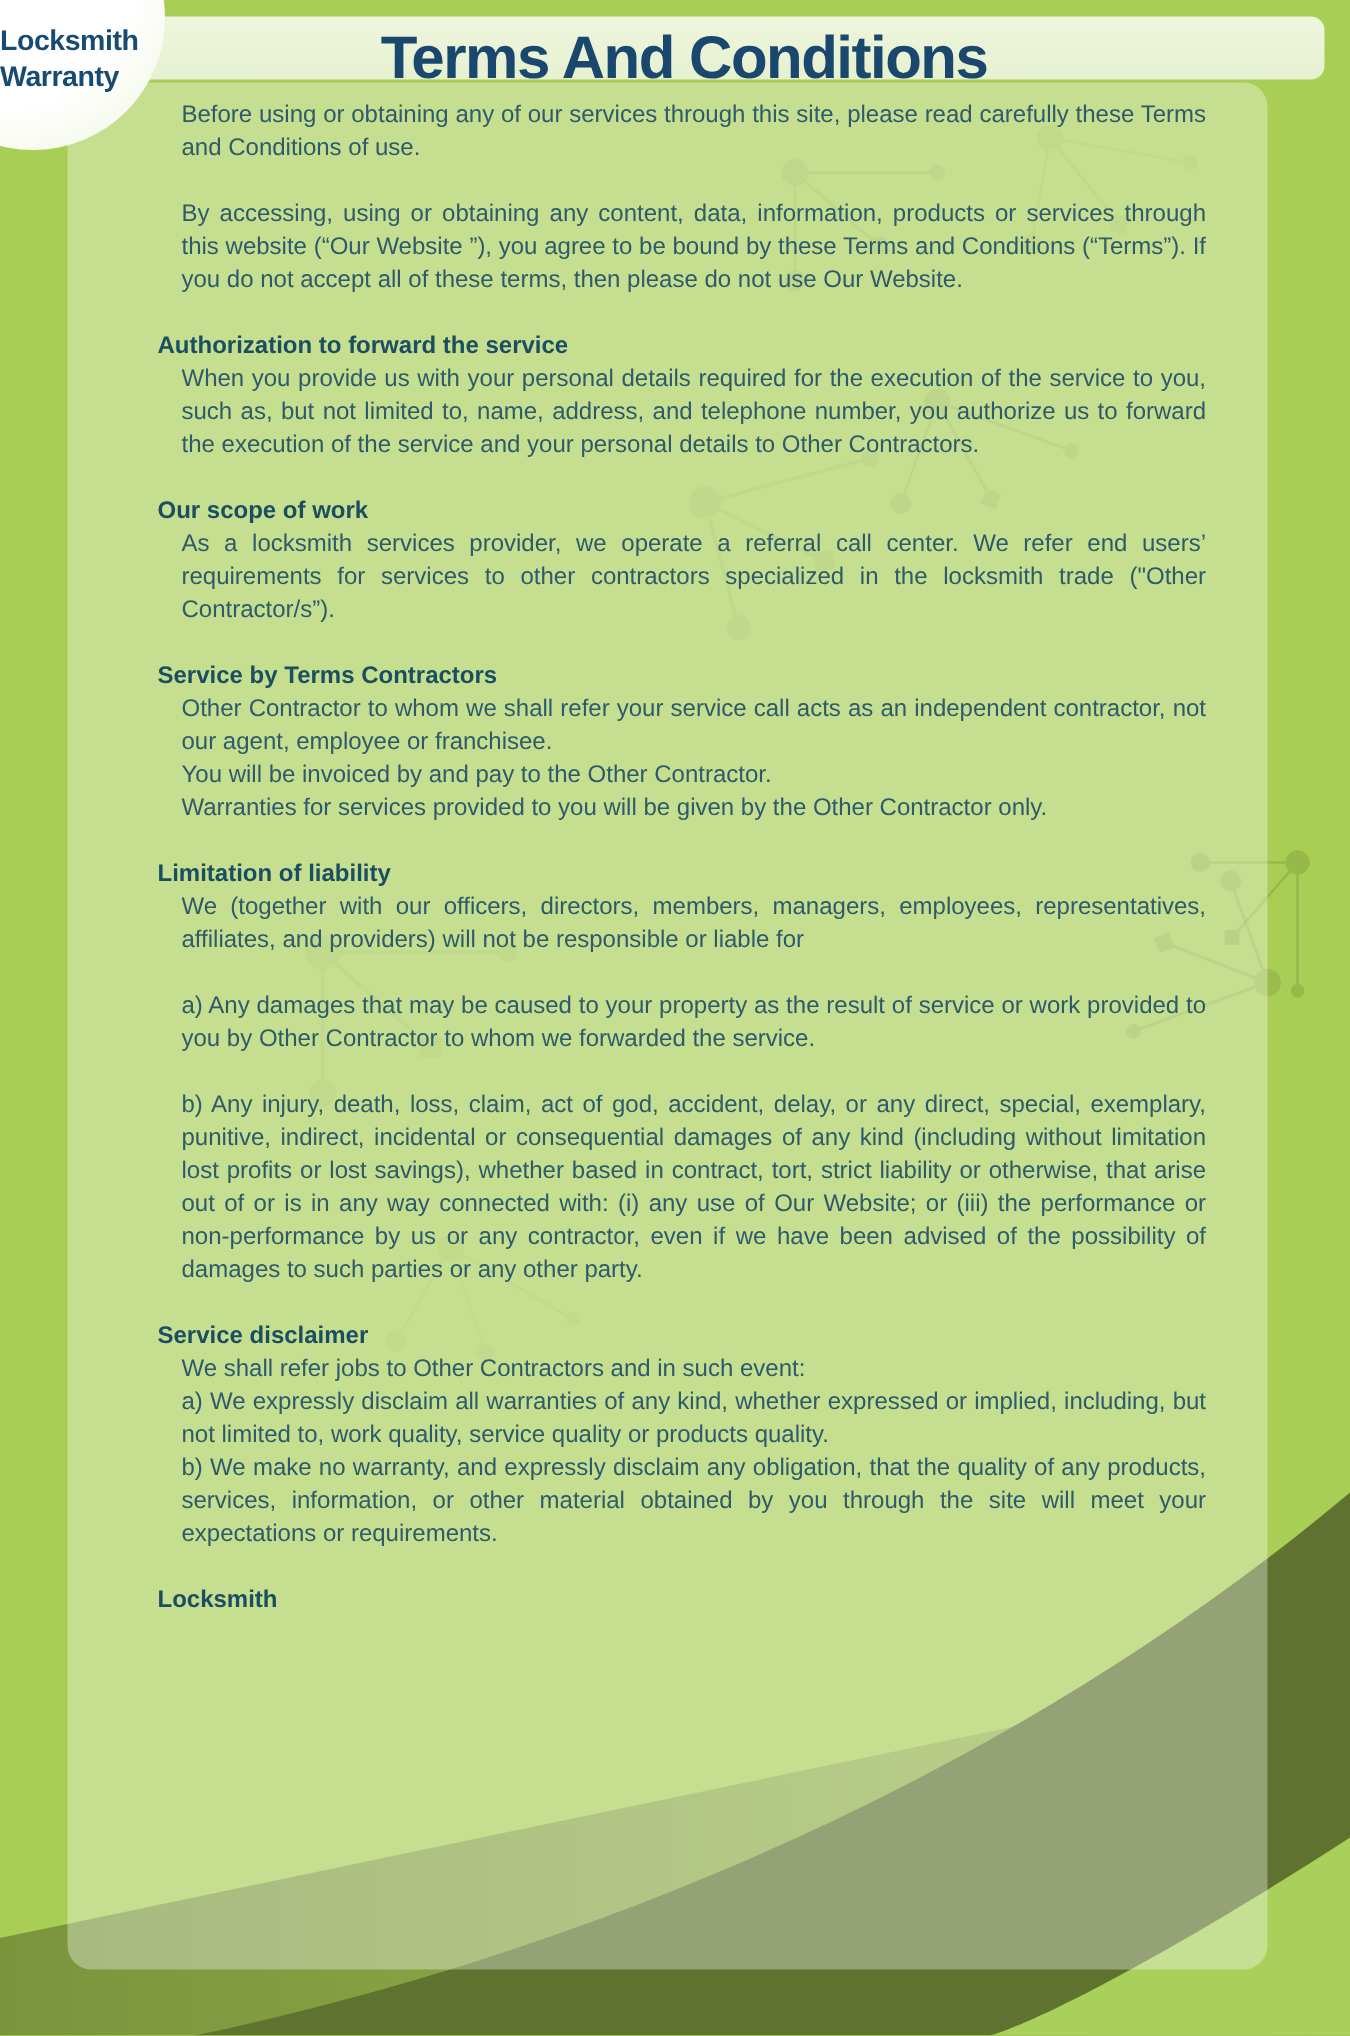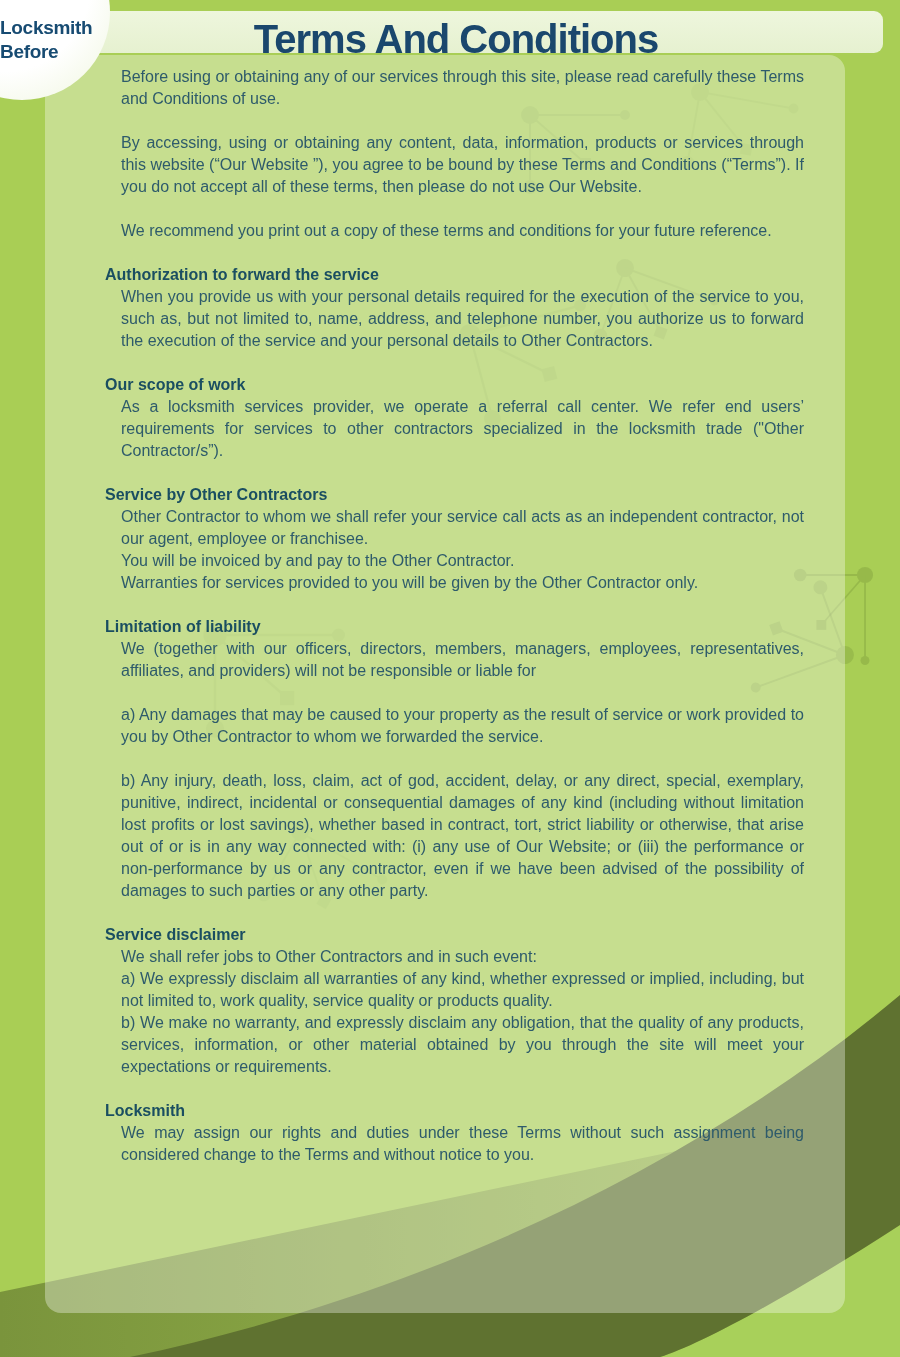--- a/index.html
+++ b/index.html
@@ -83,40 +83,39 @@
   </svg>
 
   <div class="content-panel"></div>
 
   <div class="header-strip"></div>
   <h1 class="page-title">Terms And Conditions</h1>
 
   <div class="logo-badge"></div>
   <div class="logo-text">
     <div>Locksmith</div>
-    <div>Before</div>
+    <div>Warranty</div>
   </div>
 
   <div class="content">
     <p>Before using or obtaining any of our services through this site, please read carefully these Terms and Conditions of use.</p>
     <p>By accessing, using or obtaining any content, data, information, products or services through this website (“Our Website ”), you agree to be bound by these Terms and Conditions (“Terms”). If you do not accept all of these terms, then please do not use Our Website.</p>
-    <p>We recommend you print out a copy of these terms and conditions for your future reference.</p>
 
     <section>
       <h2>Authorization to forward the service</h2>
       <p>When you provide us with your personal details required for the execution of the service to you, such as, but not limited to, name, address, and telephone number, you authorize us to forward the execution of the service and your personal details to Other Contractors.</p>
     </section>
 
     <section>
       <h2>Our scope of work</h2>
       <p>As a locksmith services provider, we operate a referral call center. We refer end users’ requirements for services to other contractors specialized in the locksmith trade ("Other Contractor/s”).</p>
     </section>
 
     <section>
-      <h2>Service by Other Contractors</h2>
+      <h2>Service by Terms Contractors</h2>
       <p>Other Contractor to whom we shall refer your service call acts as an independent contractor, not our agent, employee or franchisee.
 You will be invoiced by and pay to the Other Contractor.
 Warranties for services provided to you will be given by the Other Contractor only.</p>
     </section>
 
     <section>
       <h2>Limitation of liability</h2>
       <p>We (together with our officers, directors, members, managers, employees, representatives, affiliates, and providers) will not be responsible or liable for</p>
       <p>a) Any damages that may be caused to your property as the result of service or work provided to you by Other Contractor to whom we forwarded the service.</p>
       <p>b) Any injury, death, loss, claim, act of god, accident, delay, or any direct, special, exemplary, punitive, indirect, incidental or consequential damages of any kind (including without limitation lost profits or lost savings), whether based in contract, tort, strict liability or otherwise, that arise out of or is in any way connected with: (i) any use of Our Website; or (iii) the performance or non-performance by us or any contractor, even if we have been advised of the possibility of damages to such parties or any other party.</p>
@@ -124,17 +123,16 @@
 
     <section>
       <h2>Service disclaimer</h2>
       <p>We shall refer jobs to Other Contractors and in such event:
 a) We expressly disclaim all warranties of any kind, whether expressed or implied, including, but not limited to, work quality, service quality or products quality.
 b) We make no warranty, and expressly disclaim any obligation, that the quality of any products, services, information, or other material obtained by you through the site will meet your expectations or requirements.</p>
     </section>
 
     <section>
       <h2>Locksmith</h2>
-      <p>We may assign our rights and duties under these Terms without such assignment being considered change to the Terms and without notice to you.</p>
     </section>
   </div>
 
 </div>
 
 </body></html>

